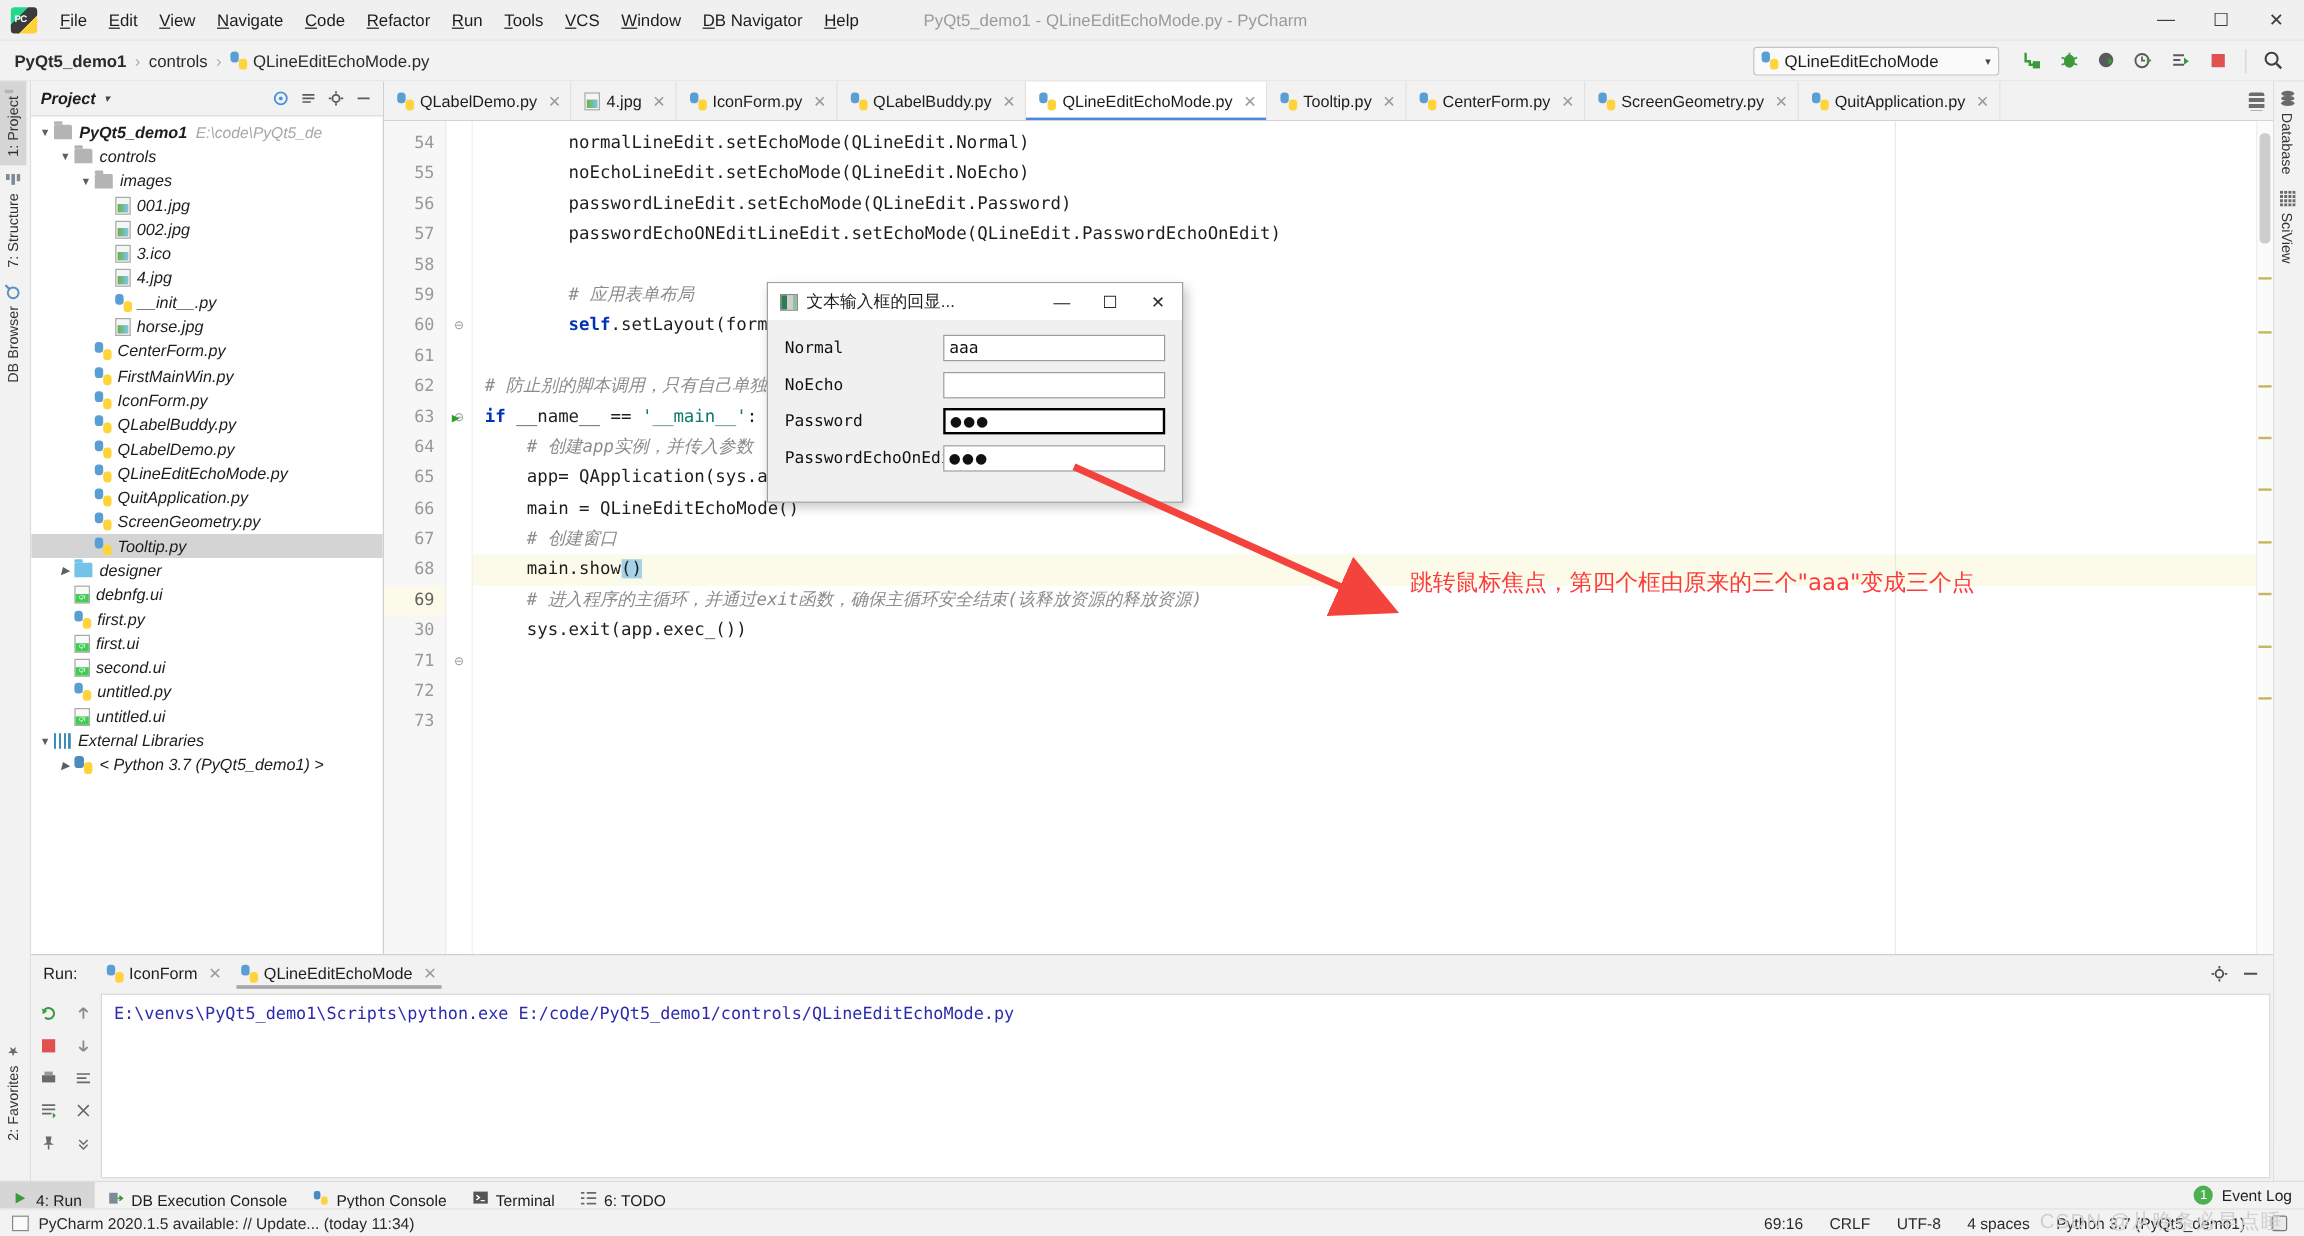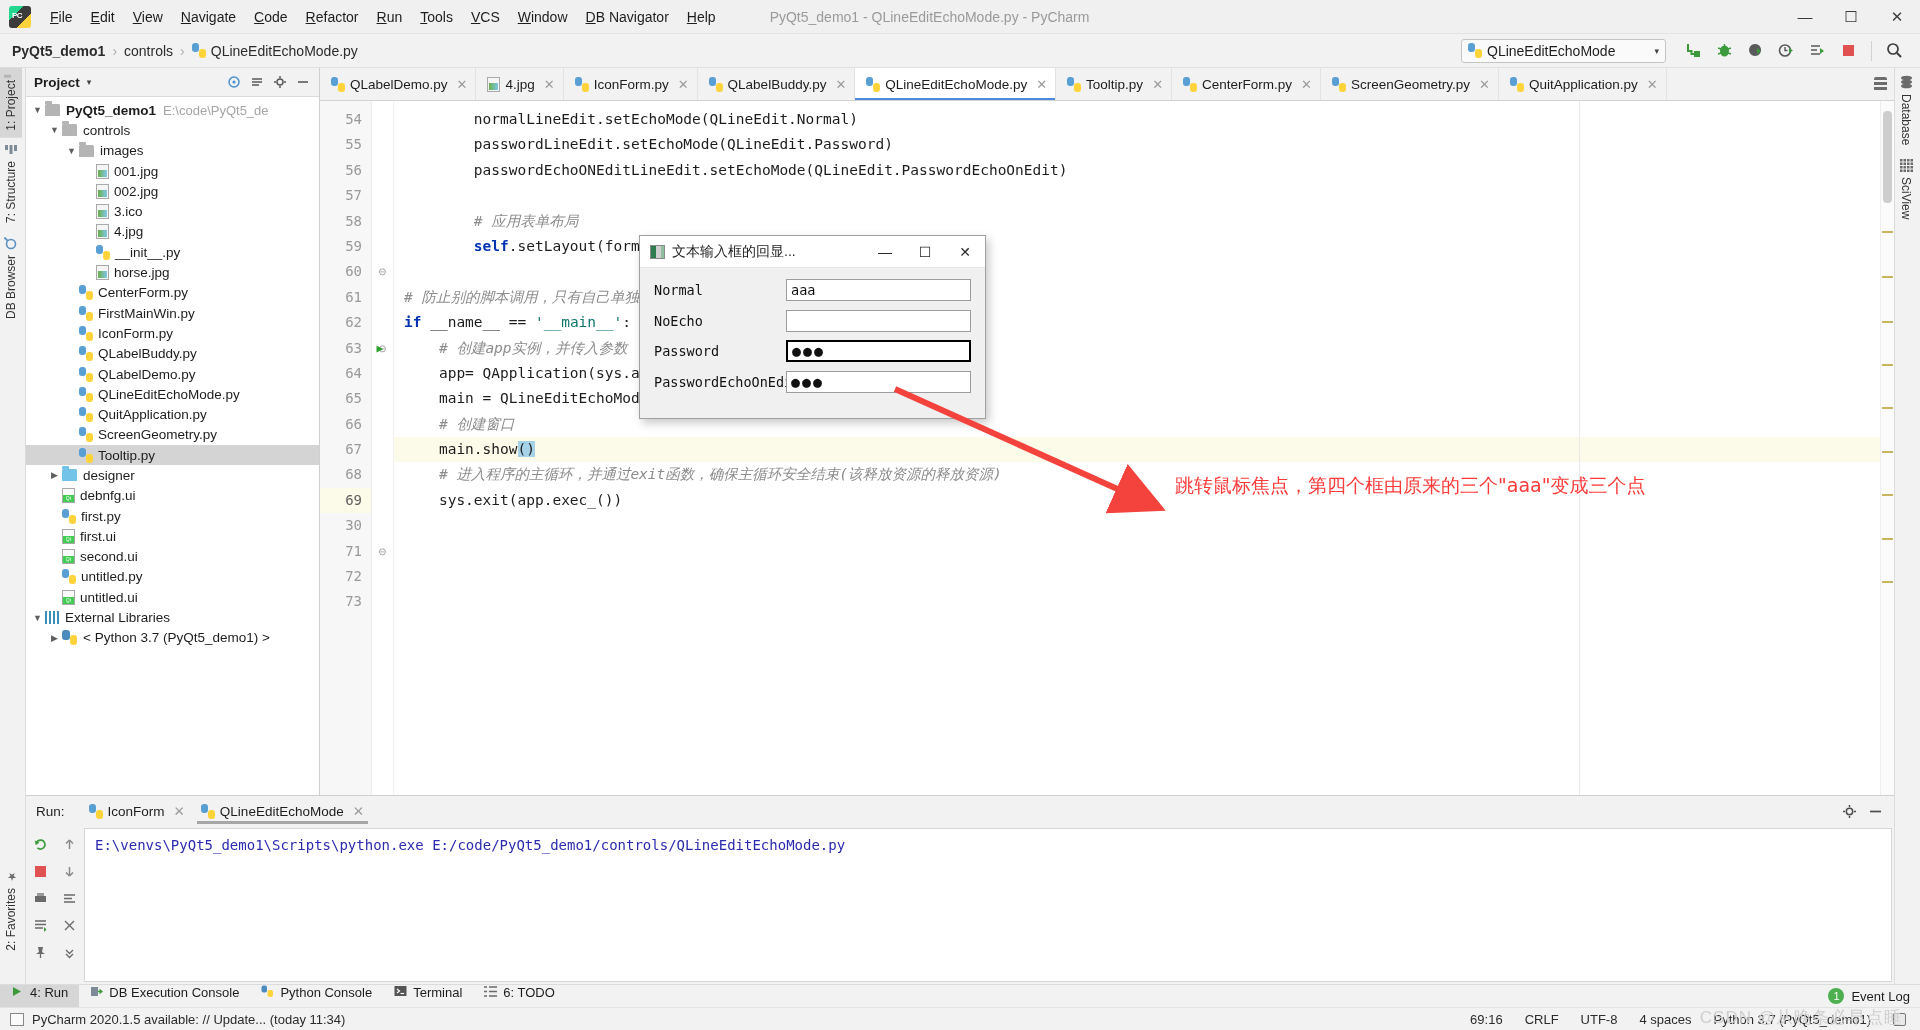--- a/index.html
+++ b/index.html
@@ -115,21 +115,21 @@
   }
   .vtab-r {
     writing-mode: vertical-rl;
     font-size: 12px; color: #333; padding: 7px 4px;
     display: flex; align-items: center; gap: 5px;
   }
 
   
   .project-panel {
     position: absolute; left: 26px; top: 68px; width: 294px; bottom: 46px;
-    background: #fff; border-right: 1px solid #cfcfcf;
+    background: #fff; border-right: 1px solid #cfcfcf; font-style: italic;
   }
   .panel-head {
     height: 29px; background: #f2f2f2; display: flex; align-items: center;
     padding-left: 8px; border-bottom: 1px solid #dcdcdc;
   }
   .panel-title { font-size: 13.5px; font-weight: bold; color: #1d1d1d; }
   .panel-head .caret { font-size: 9px; margin-left: 7px; color: #444; }
   .panel-head-icons { margin-left: auto; display: flex; align-items: center; padding-right: 6px; gap: 2px; }
   .ph-icon { width: 21px; height: 21px; display:flex; align-items:center; justify-content:center; color:#5a5a5a; font-size: 13px; }
   .tree { padding-top: 3px; font-size: 13.5px; overflow: hidden; height: calc(100% - 29px); }
@@ -304,21 +304,21 @@
     padding: 8px 10px; font-family: "DejaVu Sans Mono", monospace; font-size: 14px;
     color: #2b2bb0; overflow: hidden; white-space: pre;
   }
 
   
   .bottom-tabs {
     position: absolute; left: 0; right: 0; bottom: 23px; height: 23px;
     background: #f2f2f2; display: flex; align-items: center; border-top: 1px solid #dcdcdc;
   }
   .bt {
-    display: flex; align-items: flex-start; gap: 6px; padding: 0 11px; height: 23px;
+    display: flex; align-items: flex-end; gap: 6px; padding: 0 11px; height: 23px;
     font-size: 13px; color: #1d1d1d;
   }
   .bt.active { background: #d6d6d6; }
   .bt-right { margin-left: auto; display: flex; align-items: center; padding-right: 10px; gap: 7px; }
   .badge {
     width: 16px; height: 16px; border-radius: 50%; background: #4caf50; color: #fff;
     font-size: 11px; display:flex; align-items:center; justify-content:center;
   }
   .statusbar {
     position: absolute; left: 0; right: 0; bottom: 0; height: 23px;
@@ -738,20 +738,21 @@
           <div class="fline"></div>
           <div class="fline"></div>
           <div class="fline"></div>
           <div class="fline">⊖</div>
           <div class="fline"></div>
           <div class="fline"></div>
         </div>
       <div class="code" id="code">
         <div class="guide" style="left:1185px"></div>
       <div class="cline">        <span class="fn">normalLineEdit.setEchoMode(QLineEdit.Normal)</span></div>
+          <div class="cline">        <span class="fn">noEchoLineEdit.setEchoMode(QLineEdit.NoEcho)</span></div>
           <div class="cline">        <span class="fn">passwordLineEdit.setEchoMode(QLineEdit.Password)</span></div>
           <div class="cline">        <span class="fn">passwordEchoONEditLineEdit.setEchoMode(QLineEdit.PasswordEchoOnEdit)</span></div>
           <div class="cline">        </div>
           <div class="cline">        <span class="cmt"># 应用表单布局</span></div>
           <div class="cline">        <span class="k">self</span><span class="fn">.setLayout(formLayout)</span></div>
           <div class="cline">        </div>
           <div class="cline"><span class="cmt"># 防止别的脚本调用，只有自己单独运行时，才执行下面代码</span></div>
           <div class="cline"><span class="k">if</span><span class="fn"> __name__ == </span><span class="str">'__main__'</span><span class="fn">:</span></div>
           <div class="cline">    <span class="cmt"># 创建app实例，并传入参数</span></div>
           <div class="cline">    <span class="fn">app= QApplication(sys.argv)</span></div>

